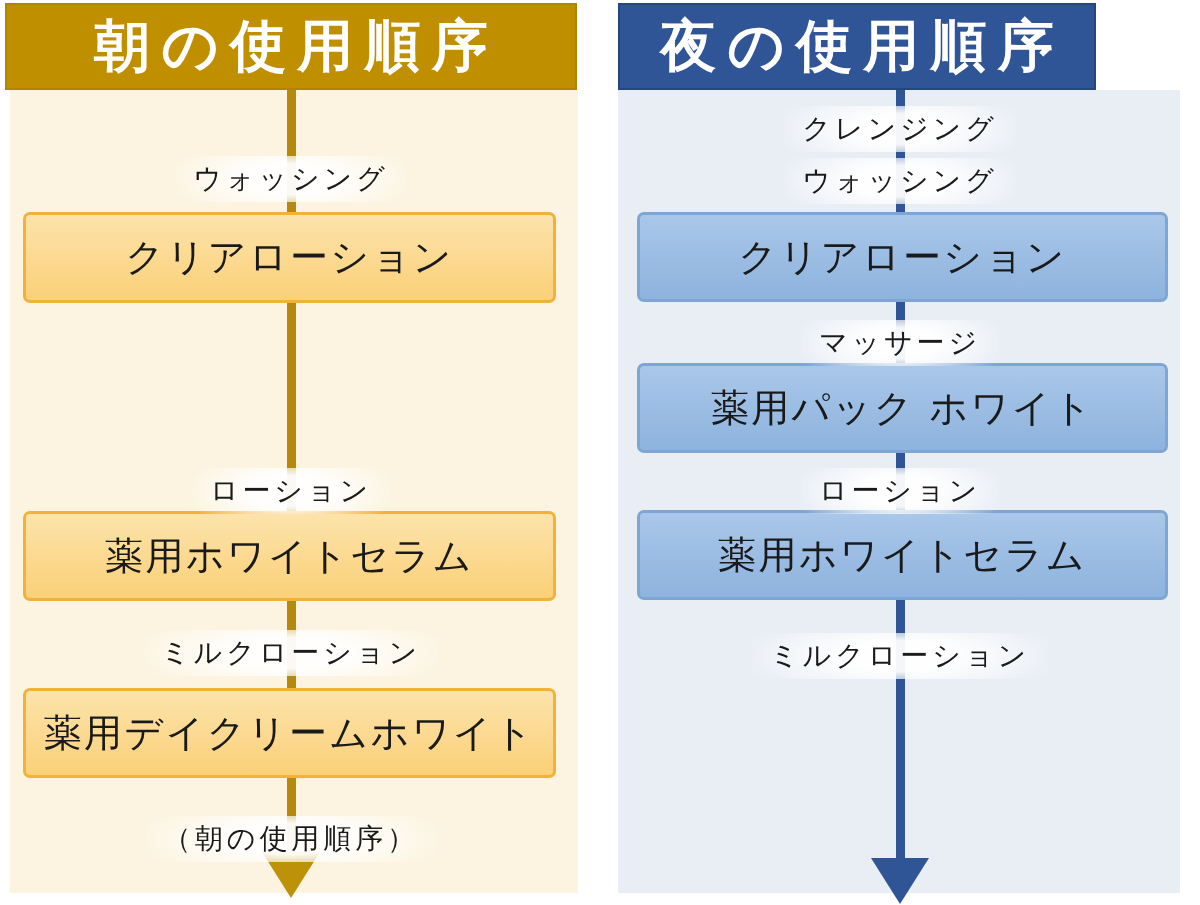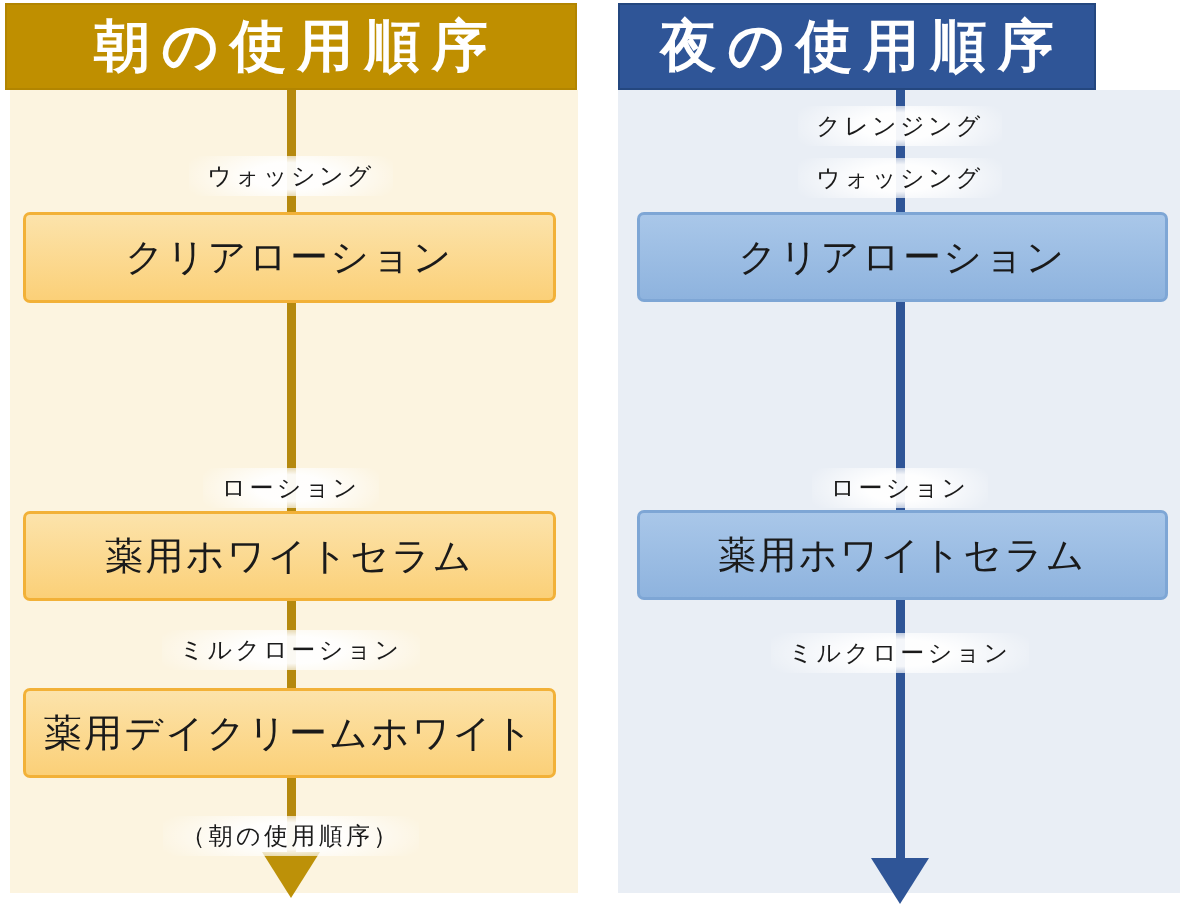--- a/index.html
+++ b/index.html
@@ -18,21 +18,21 @@
   .panel-body{position:absolute;background:var(--body-bg);}
   .flow-line{position:absolute;width:9px;background:var(--line-color);z-index:1;}
   .step-box{
     position:absolute;display:flex;align-items:center;justify-content:center;
     border:3px solid var(--box-border);border-radius:7px;
     background:linear-gradient(180deg,var(--box-fill-top) 0%,var(--box-fill-bottom) 100%);
     z-index:2;box-sizing:border-box;font-size:38px;color:var(--box-text);
     letter-spacing:0.06em;white-space:nowrap;
   }
   .step-label{
-    position:absolute;text-align:center;z-index:3;font-size:24px;
+    position:absolute;text-align:center;z-index:3;font-size:28px;
     color:var(--label-text);letter-spacing:0.14em;white-space:nowrap;
   }
   .step-label > span{
     display:inline-block;padding:4px 18px;
     background:radial-gradient(ellipse 55% 95% at 50% 50%, rgba(255,255,255,0.95) 35%, rgba(255,255,255,0) 100%);
   }
   .down-arrow{
     position:absolute;width:0;height:0;
     border-left:29px solid transparent;border-right:29px solid transparent;
     border-top:46px solid var(--arrow-color);z-index:2;
@@ -62,20 +62,22 @@
 
   <section>
     <header class="panel-header" id="hdr-1" style="--header-bg: #2F5597; --header-border: #24477F; --header-text: #FFFFFF; --body-bg: #E9EEF5; --line-color: #2F5597; --arrow-color: #2F5597; --box-border: #7EA6D5; --box-fill-top: #A9C7E9; --box-fill-bottom: #8EB3DE; --label-text: #1A1A1A; --box-text: #1A1A1A; left: 618px; top: 3px; width: 478px; height: 87px;">
       <h1 class="panel-title">夜の使用順序</h1>
     </header>
     <div class="panel-body" id="body-1" style="--header-bg: #2F5597; --header-border: #24477F; --header-text: #FFFFFF; --body-bg: #E9EEF5; --line-color: #2F5597; --arrow-color: #2F5597; --box-border: #7EA6D5; --box-fill-top: #A9C7E9; --box-fill-bottom: #8EB3DE; --label-text: #1A1A1A; --box-text: #1A1A1A; left: 618px; top: 90px; width: 562px; height: 803px;">
         <div class="flow-line" style="left: 278px; top: 0px; height: 775px;"></div>
         <div class="step-label" style="left: 82px; width: 400px; top: 16px;"><span>クレンジング</span></div>
         <div class="step-label" style="left: 82px; width: 400px; top: 68px;"><span>ウォッシング</span></div>
         <div class="step-box" style="left: 19px; width: 531px; top: 122px; height: 90px;">クリアローション</div>
+        <div class="step-label" style="left: 82px; width: 400px; top: 230px;"><span>マッサージ</span></div>
+        <div class="step-box" style="left: 19px; width: 531px; top: 273px; height: 90px;">薬用パック ホワイト</div>
         <div class="step-label" style="left: 82px; width: 400px; top: 378px;"><span>ローション</span></div>
         <div class="step-box" style="left: 19px; width: 531px; top: 420px; height: 90px;">薬用ホワイトセラム</div>
         <div class="step-label" style="left: 82px; width: 400px; top: 543px;"><span>ミルクローション</span></div>
         <div class="down-arrow" style="left: 253px; top: 768px;"></div>
       </div>
   </section>
 
 </div>
 
 </body></html>

